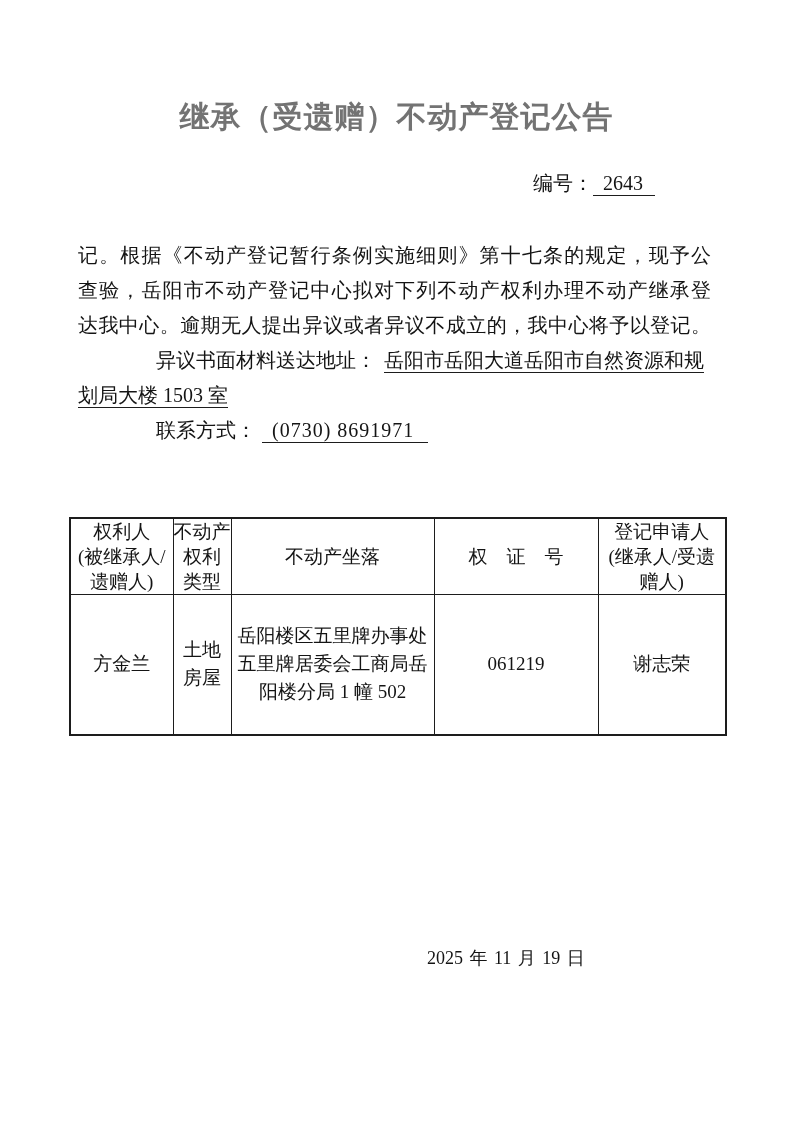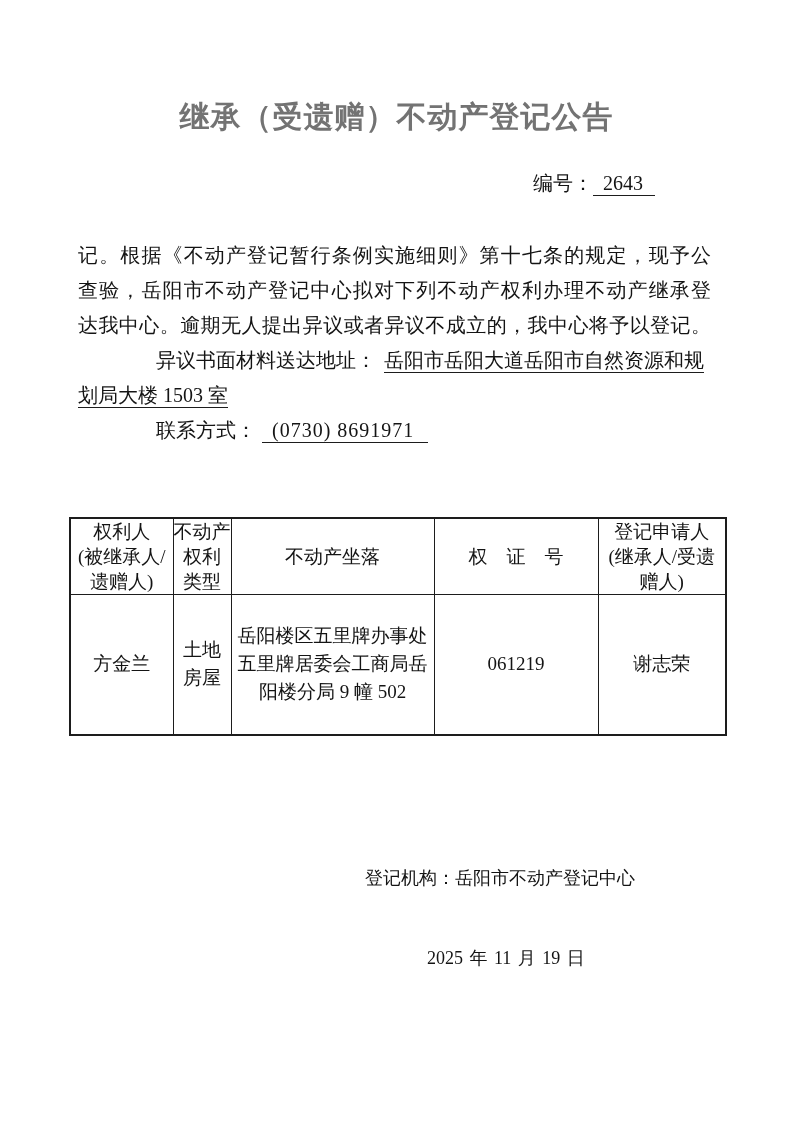--- a/index.html
+++ b/index.html
@@ -94,26 +94,23 @@
 赠人)</th>
       </tr>
     </thead>
     <tbody>
       <tr>
         <td>方金兰</td>
         <td>土地
 房屋</td>
         <td>岳阳楼区五里牌办事处
 五里牌居委会工商局岳
-阳楼分局 9 幢 502</td>
+阳楼分局 1 幢 502</td>
         <td>061219</td>
         <td>谢志荣</td>
       </tr>
     </tbody>
   </table>
 
-  <div class="org-line">
-    <span>登记机构：</span><span>岳阳市不动产登记中心</span>
-  </div>
 
   <div class="date-line">2025 年 11 月 19 日</div>
 
 </div>
 
 </body></html>

